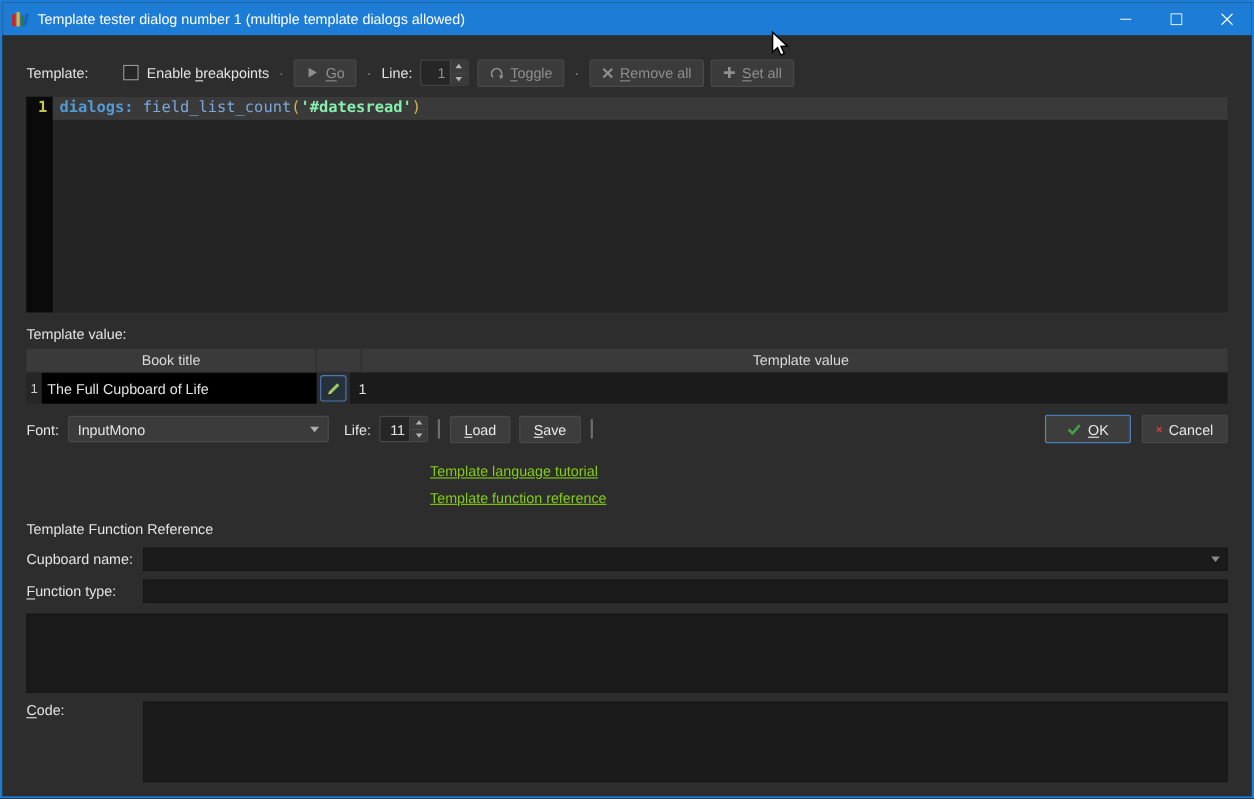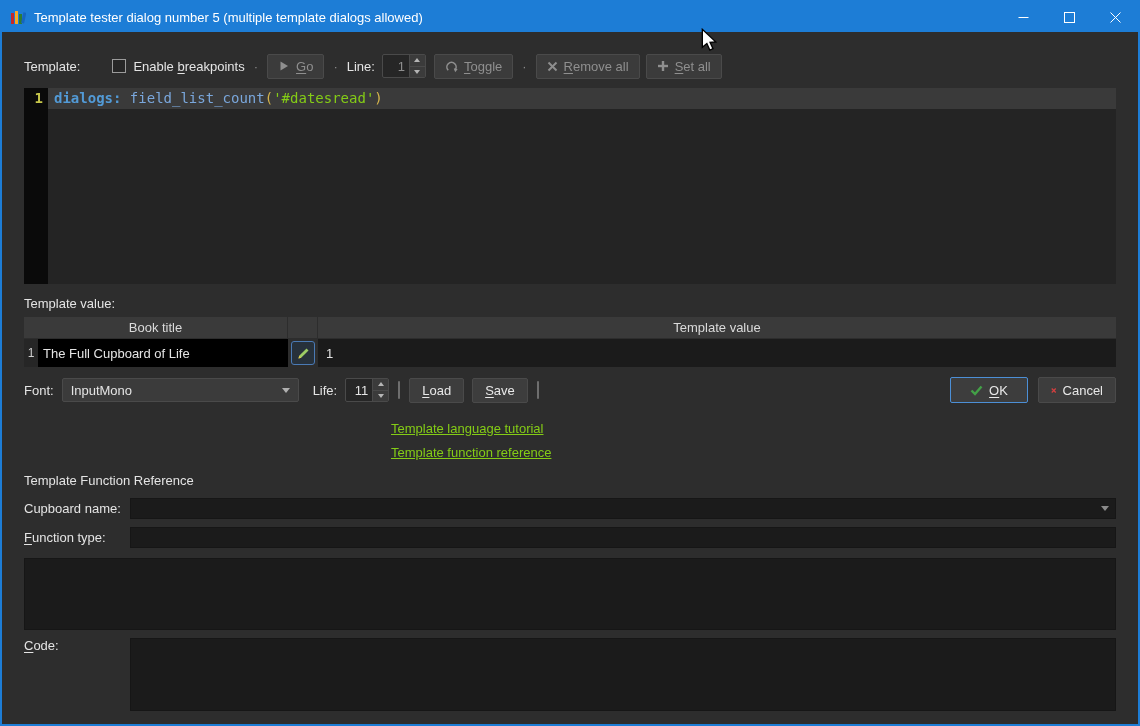--- a/index.html
+++ b/index.html
@@ -39,25 +39,25 @@
   .mgl8 { margin-left:8px; } .mgl6 { margin-left:6px; }
   
   .editor { margin-top:8px; height:196px; background:#242424; display:flex;
             font-family:"DejaVu Sans Mono","Liberation Mono",monospace; font-size:14px; cursor:text; }
   .gutter { width:24px; background:#0a0a0a; color:#c6c64a; font-weight:bold; text-align:right; padding-right:5px; line-height:21px; }
   .code-area { flex:1; }
   .code-line { height:21px; line-height:21px; padding-left:6px; white-space:pre; background:#3a3a3a; }
   .tok-kw { color:#529ad6; font-weight:bold; }
   .tok-fn { color:#7aa7dc;text-align:right; }
   .tok-paren { color:#d4b44c; }
-  .tok-str { color:#84cc16; }
+  .tok-str { color:#86efac;font-weight:bold; }
   
   .tv-label { margin-top:12px; }
   .tv-table { margin-top:6px; }
-  .tv-head { display:flex; height:21px; background:#3a3a3a; color:#dadada; }
+  .tv-head { display:flex; height:21px; background:#3a3a3a; color:#dadada;gap:11px; }
   .tv-head > div { display:flex; align-items:center; justify-content:center; border-right:1px solid #2d2d2d; }
   .th-book { width:264px; } .th-edit { width:30px; } .th-value { flex:1; border-right:none !important; }
   .tv-row { display:flex; height:28px; margin-top:1px; }
   .td-num { width:14px; background:#262626; color:#cfcfcf; display:flex; align-items:center; justify-content:center; font-size:12px; }
   .td-title { width:250px; background:#000000; display:flex; align-items:center; padding-left:5px; }
   .td-edit { width:30px; display:flex; align-items:center; justify-content:center; background:#2d2d2d; }
   .td-value { flex:1; background:#1b1b1b; display:flex; align-items:center; padding-left:8px; }
   .edit-btn { width:24px; height:24px; background:#27313b; border:1px solid #4a7ab5; border-radius:3px;
               display:flex; align-items:center; justify-content:center; cursor:pointer; }
   
@@ -93,21 +93,21 @@
 
   <div class="titlebar">
     <span class="app-icon">
       <svg width="16" height="16" viewBox="0 0 16 16">
         <rect x="1" y="4" width="3" height="11" fill="#c62828"></rect>
         <rect x="5" y="2" width="3" height="13" fill="#f9a825"></rect>
         <rect x="9" y="5" width="3" height="10" fill="#2e7d32"></rect>
         <rect x="12.2" y="3.4" width="3" height="11" fill="#1565c0" transform="rotate(12 13.7 9)"></rect>
       </svg>
     </span>
-    <span class="title">Template tester dialog number 5 (multiple template dialogs allowed)</span>
+    <span class="title">Template tester dialog number 1 (multiple template dialogs allowed)</span>
     <div class="win-controls">
       <button class="win-btn">
         <svg width="11" height="11">
             <line x1="0.5" y1="5.5" x2="10.5" y2="5.5" stroke="#fff" stroke-width="1"></line>
           </svg>
       </button>
       <button class="win-btn">
         <svg width="11" height="11">
             <rect x="0.5" y="0.5" width="10" height="10" fill="none" stroke="#fff"></rect>
           </svg>

